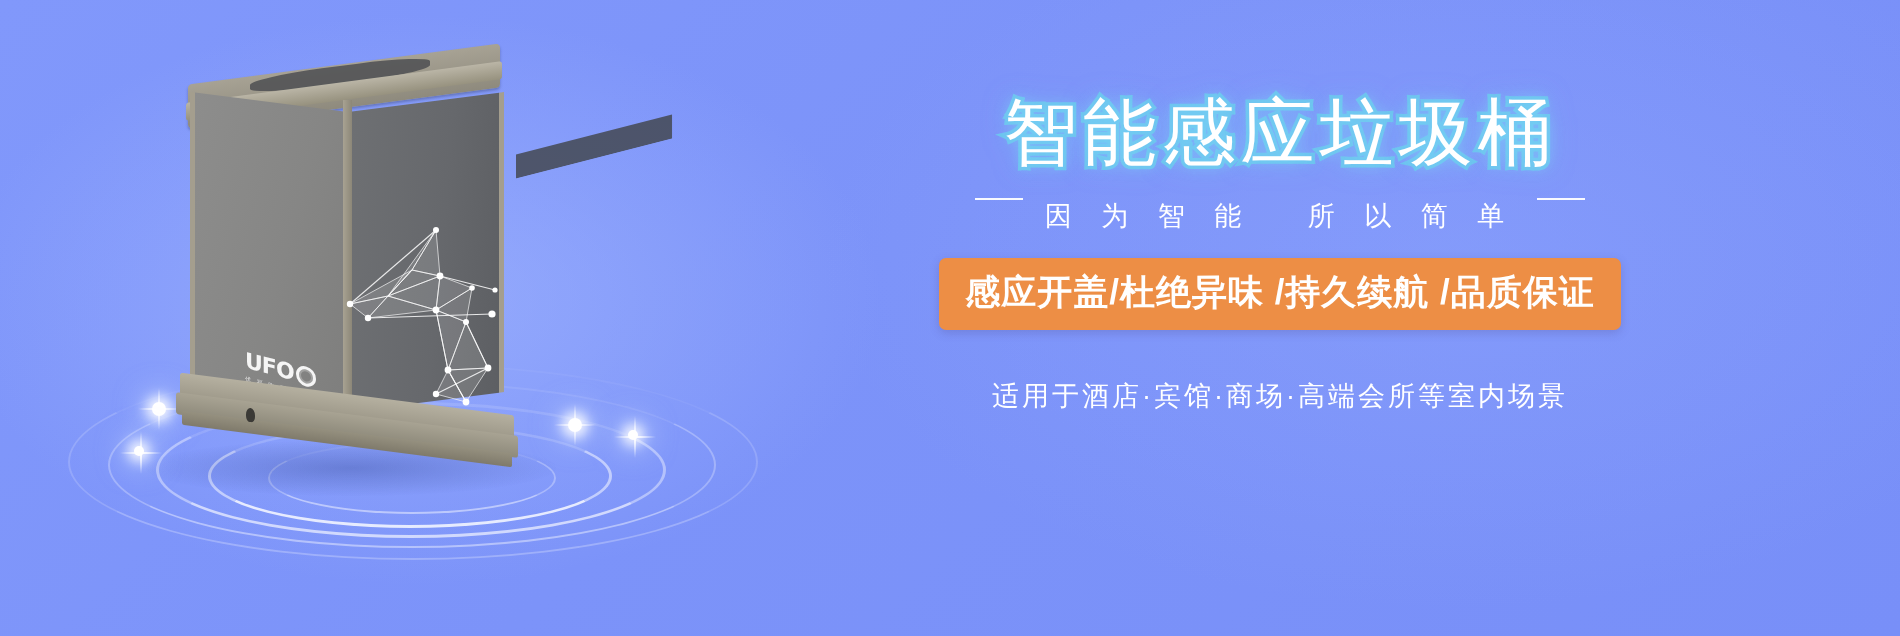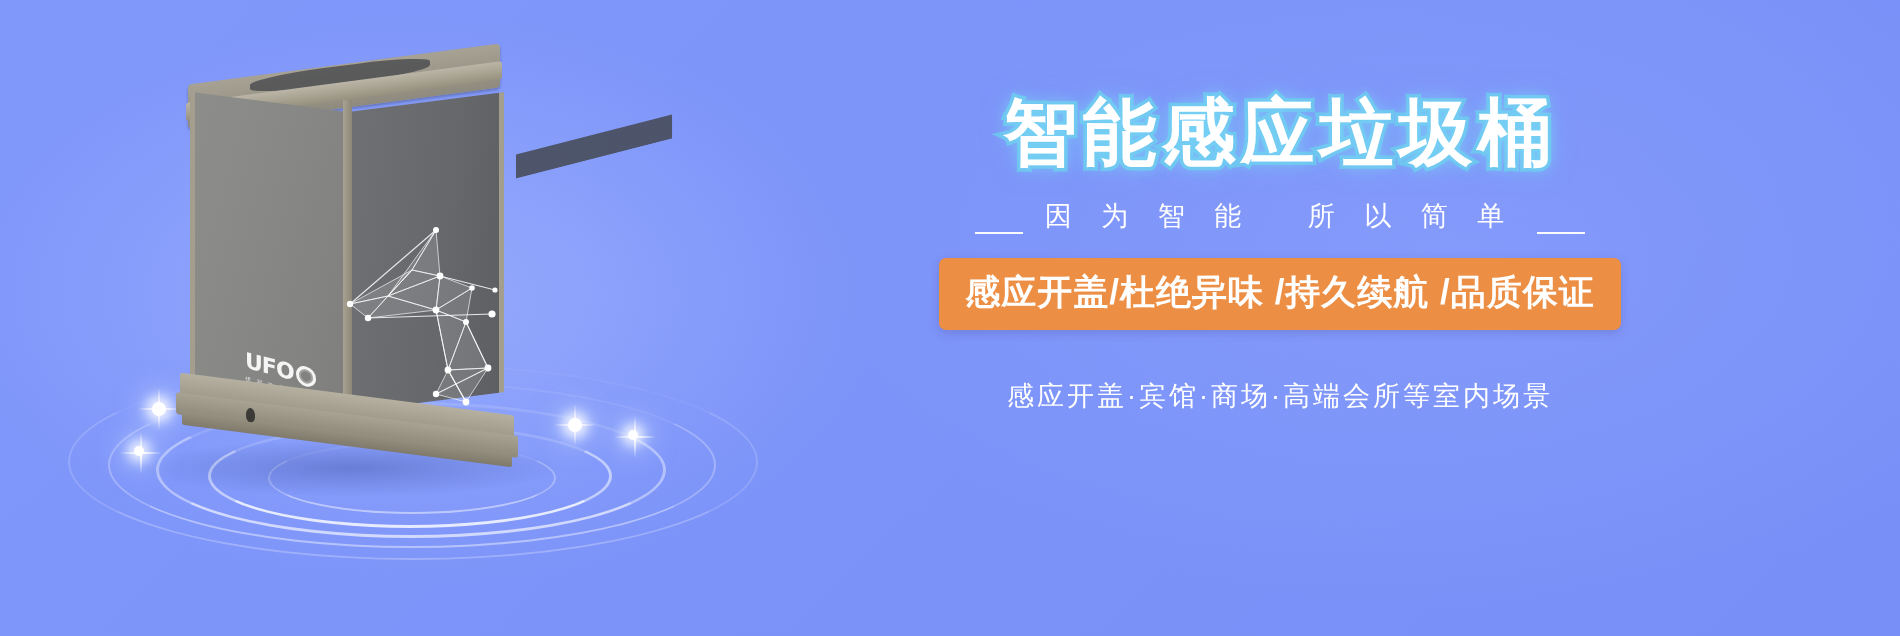--- a/index.html
+++ b/index.html
@@ -165,31 +165,31 @@
     border-radius:50%;
   }
 
   
   #copy {
     position:absolute; left:720px; top:96px; width:1120px;
     text-align:center;
   }
 
   .headline {
-    font-size:74px; font-weight:700; line-height:1;
+    font-size:74px; font-weight:400; line-height:1;
     color:#ffffff;
     letter-spacing:5px;
     -webkit-text-stroke:7px #6ec4ef;
     paint-order:stroke fill;
     text-shadow:0 0 14px rgba(120,210,245,.95), 0 0 26px rgba(120,210,245,.55);
   }
 
   .subline {
     margin-top:28px;
-    display:flex; align-items:flex-end; justify-content:center; gap:22px;
+    display:flex; align-items:flex-start; justify-content:center; gap:22px;
     color:#ffffff; font-size:27px; letter-spacing:11px; font-weight:400;
   }
   .dash { display:inline-block; width:48px; height:2px; background:#ffffff; opacity:.95; flex:0 0 auto; }
   .subline-text { white-space:pre; }
 
   .pill {
     margin:24px auto 12px;
     display:inline-block;
     background:#ed8e45;
     color:#ffffff;
@@ -310,16 +310,16 @@
     <div class="headline">智能感应垃圾桶</div>
 
     <div class="subline">
       <span class="dash"></span>
       <span class="subline-text">因 为 智 能   所 以 简 单</span>
       <span class="dash"></span>
     </div>
 
     <div class="pill">感应开盖/杜绝异味 /持久续航 /品质保证</div>
 
-    <div class="scenes">感应开盖·宾馆·商场·高端会所等室内场景</div>
+    <div class="scenes">适用于酒店·宾馆·商场·高端会所等室内场景</div>
   </div>
 
 </div>
 
 </body></html>

